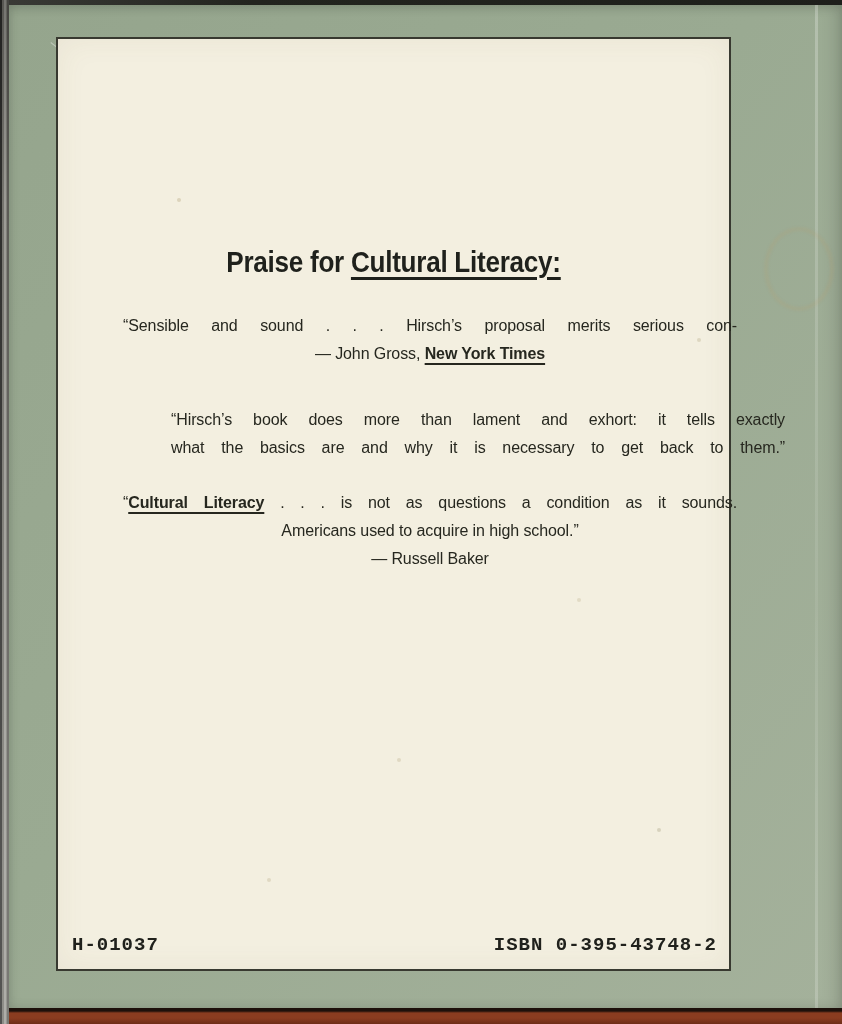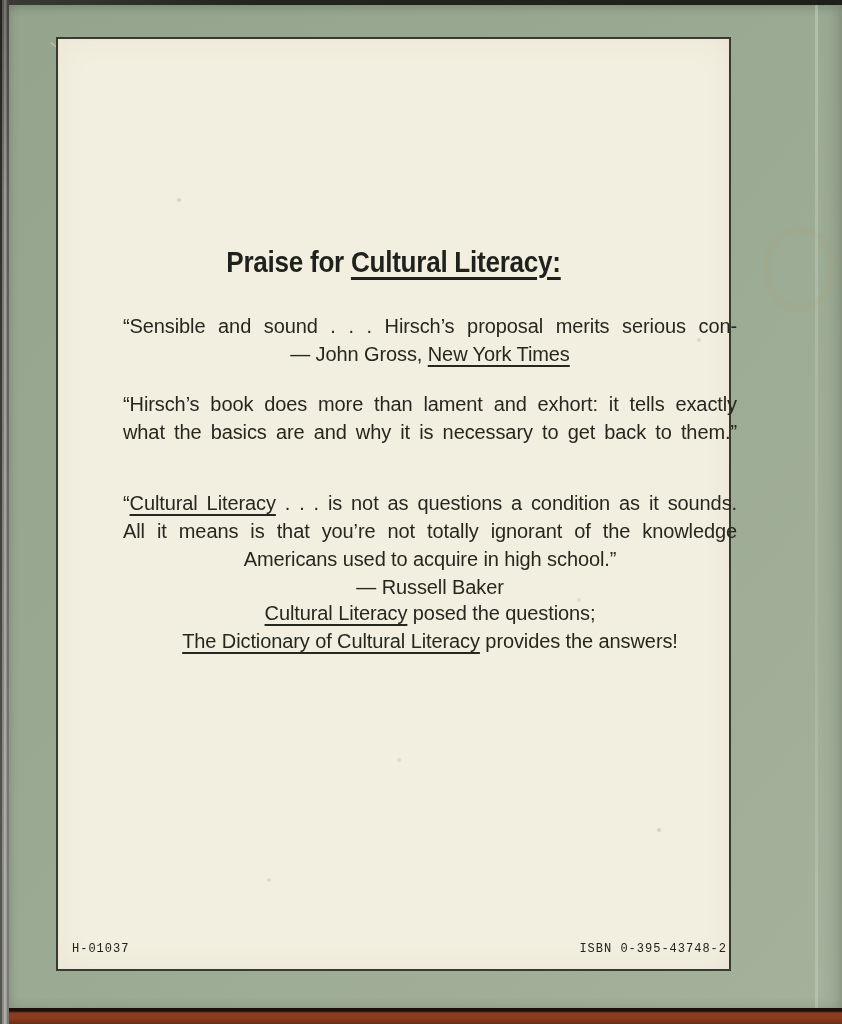--- a/index.html
+++ b/index.html
@@ -85,46 +85,47 @@
     transform: scaleX(0.9);
     transform-origin: 50% 50%;
   }
   .title .u {
     text-decoration: underline;
     text-decoration-thickness: 3px;
     text-underline-offset: 5px;
   }
   .block {
     position: absolute; left: 65px; width: 614px;
-    font-size: 20px; line-height: 28px;
+    font-size: 16px; line-height: 28px;
     color: #26271f;
     letter-spacing: -0.1px;
   }
   .q1 { top: 273px; }
-  .q2 { top: 351px; }
+  .q2 { top: 367px; margin-left: 48px; }
   .q3 { top: 450px; }
   .closing { top: 560px; }
   .line.j { text-align: justify; text-align-last: justify; }
   .line.c { text-align: center; }
   .line.l { text-align: center; }
   .u2 {
     text-decoration: underline;
     text-decoration-thickness: 1.5px;
     text-underline-offset: 3.5px;
+    font-weight: bold;
   }
   .code {
     position: absolute; bottom: 13px;
     font-family: "Liberation Mono", "DejaVu Sans Mono", monospace;
-    font-size: 12px; font-weight: normal;
+    font-size: 19px; font-weight: bold;
     letter-spacing: 1px;
     color: #20211c;
     text-align: right;
   }
   .code.left { left: 14px; }
-  .code.right { right: 2px; }
+  .code.right { right: 12px; }
 </style>
 </head>
 <body>
 
 <div class="photo">
   <div class="edge-top"></div>
   <div class="edge-left"></div>
   <div class="edge-bottom"></div>
 
   <div class="jacket">
@@ -143,27 +144,22 @@
         </div>
       </div>
 
       <div class="block q2">
         <div class="line j">“Hirsch’s book does more than lament and exhort: it tells exactly</div>
         <div class="line j">what the basics are and why it is necessary to get back to them.”</div>
       </div>
 
       <div class="block q3">
         <div class="line j"><span>“</span><span class="u2">Cultural Literacy</span><span> . . . is not as questions a condition as it sounds.</span></div>
-        <div class="line j">All it means is that you’re not totally ignorant of the knowledge</div>
         <div class="line l">Americans used to acquire in high school.”</div>
         <div class="line c">— Russell Baker</div>
       </div>
 
-      <div class="block closing">
-        <div class="line l"><span class="u2">Cultural Literacy</span><span> posed the questions;</span></div>
-        <div class="line l"><span class="u2">The Dictionary of Cultural Literacy</span><span> provides the answers!</span></div>
-      </div>
 
       <div class="code left">H-01037</div>
       <div class="code right">ISBN 0-395-43748-2</div>
     </div>
   </div>
 </div>
 
 </body></html>

